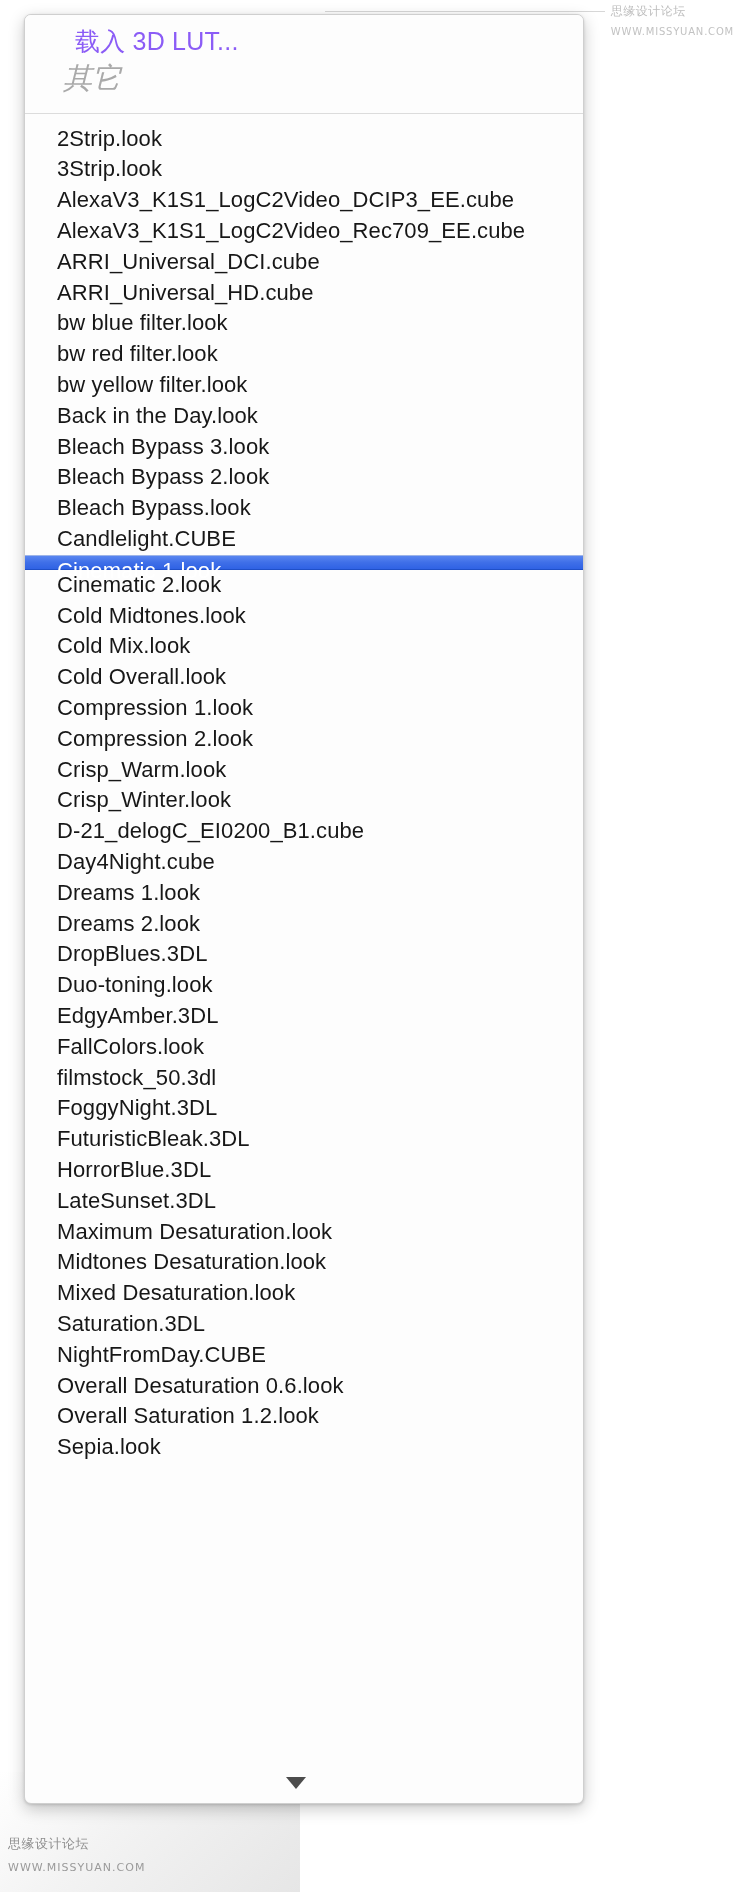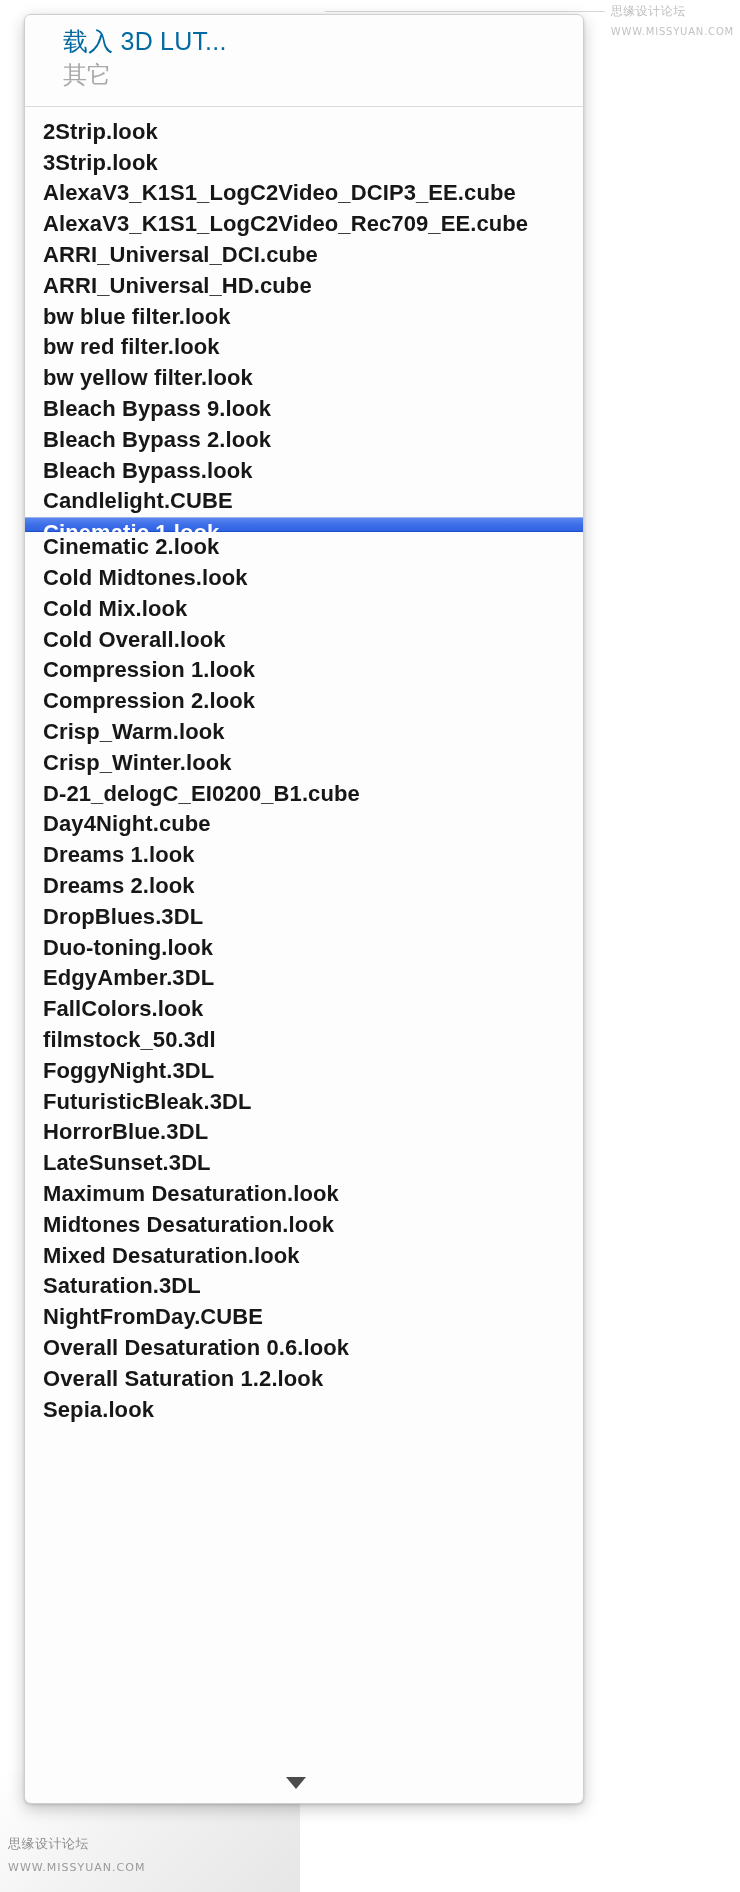--- a/index.html
+++ b/index.html
@@ -82,54 +82,55 @@
     flex-direction: column;
   }
 
   .menu-header {
     padding: 10px 0 8px 38px;
     background: #fdfdfd;
     flex: 0 0 auto;
   }
   .menu-title {
     font-size: 25px;
-    color: #0369a1;
+    color: #8b5cf6;
     line-height: 1.3;
     letter-spacing: 0.2px;
     white-space: nowrap;
+    margin-left: 12px;
   }
   .menu-subtitle {
-    font-size: 24px;
+    font-size: 29px;
     color: #a9a9a9;
     line-height: 1.35;
     margin-top: 1px;
     white-space: nowrap;
+    font-style: italic;
   }
   .menu-sep {
     height: 1px;
     background: #dcdcdc;
     margin: 7px 0 0 0;
     flex: 0 0 auto;
   }
 
   .menu-list {
     flex: 1 1 auto;
     padding-top: 10px;
     position: relative;
   }
   .menu-item {
     height: 30.8px;
     line-height: 30.8px;
-    padding-left: 18px;
+    padding-left: 32px;
     font-size: 22px;
     color: #171717;
     white-space: nowrap;
     letter-spacing: 0.1px;
     box-sizing: border-box;
-    font-weight: bold;
   }
   .menu-item.selected {
     background: linear-gradient(to bottom, #5a86f0 0%, #3f6fe8 50%, #2f62e4 100%);
     color: #ffffff;
     border-top: 1px solid #9db4e8;
     border-bottom: 1px solid #1f4fc8;
     height: 15px;
     line-height: 30px;
   }
 
@@ -177,21 +178,22 @@
   <div class="menu-list" id="lut-list">
       <div class="menu-item">2Strip.look</div>
       <div class="menu-item">3Strip.look</div>
       <div class="menu-item">AlexaV3_K1S1_LogC2Video_DCIP3_EE.cube</div>
       <div class="menu-item">AlexaV3_K1S1_LogC2Video_Rec709_EE.cube</div>
       <div class="menu-item">ARRI_Universal_DCI.cube</div>
       <div class="menu-item">ARRI_Universal_HD.cube</div>
       <div class="menu-item">bw blue filter.look</div>
       <div class="menu-item">bw red filter.look</div>
       <div class="menu-item">bw yellow filter.look</div>
-      <div class="menu-item">Bleach Bypass 9.look</div>
+      <div class="menu-item">Back in the Day.look</div>
+      <div class="menu-item">Bleach Bypass 3.look</div>
       <div class="menu-item">Bleach Bypass 2.look</div>
       <div class="menu-item">Bleach Bypass.look</div>
       <div class="menu-item">Candlelight.CUBE</div>
       <div class="menu-item selected">Cinematic 1.look</div>
       <div class="menu-item">Cinematic 2.look</div>
       <div class="menu-item">Cold Midtones.look</div>
       <div class="menu-item">Cold Mix.look</div>
       <div class="menu-item">Cold Overall.look</div>
       <div class="menu-item">Compression 1.look</div>
       <div class="menu-item">Compression 2.look</div>

